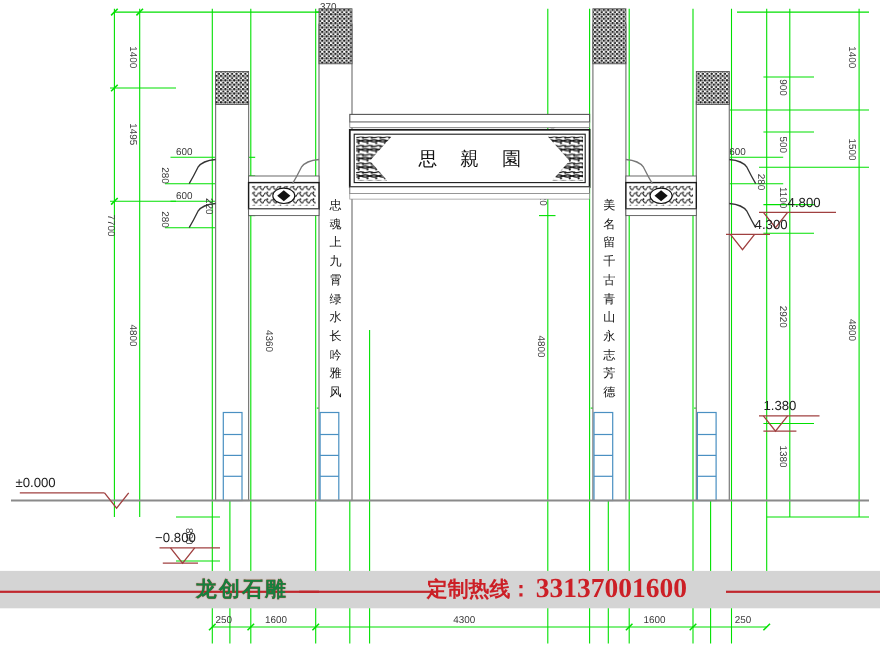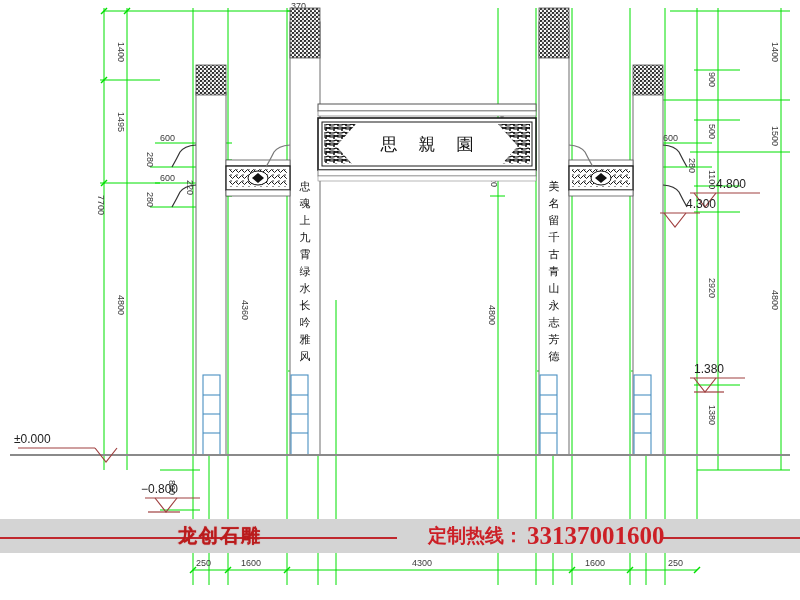--- a/index.html
+++ b/index.html
@@ -28,29 +28,29 @@
   .wm-band{
     position:absolute;left:0;top:519px;width:800px;height:34px;
     background:#d4d4d4;
   }
   .wm-line{
     position:absolute;height:2px;background:#c0272d;top:537px;
   }
   .wm-text{
     position:absolute;top:519px;height:34px;
     display:flex;align-items:center;justify-content:center;
-    color:#b91c1c;font-family:"DejaVu Sans",sans-serif;
+    color:#15803d;font-family:"DejaVu Sans",sans-serif;
     font-weight:bold;font-size:19px;letter-spacing:2px;
     text-shadow:0 0 1px #cc1f26;
   }
   .wm-phone{
     position:absolute;top:519px;height:34px;
     display:flex;align-items:center;
     color:#cc1f26;font-family:"Liberation Serif",serif;
-    font-weight:bold;font-size:25px;letter-spacing:0px;margin-left:40px;
+    font-weight:bold;font-size:25px;letter-spacing:0px;
   }
 </style>
 </head>
 <body>
 
 <div id="stage">
 
 <svg width="800" height="600">
   <defs>
     <pattern id="stonetex" width="4" height="4" patternUnits="userSpaceOnUse">

